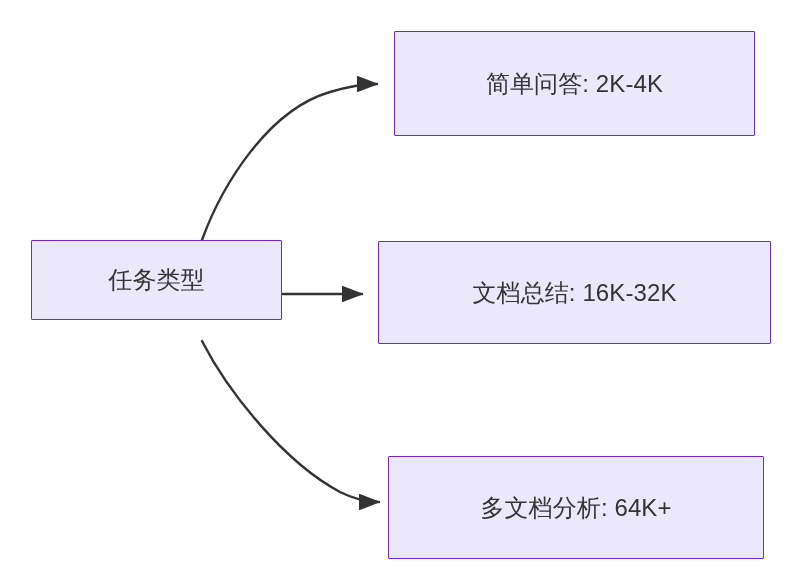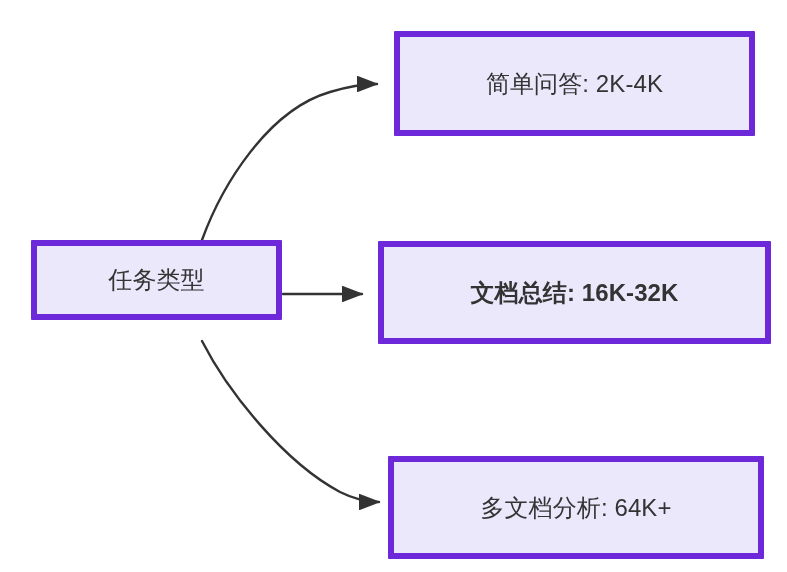--- a/index.html
+++ b/index.html
@@ -23,38 +23,38 @@
     left: 0;
     top: 0;
     width: 787px;
     height: 572px;
     pointer-events: none;
   }
   .node {
     position: absolute;
     box-sizing: border-box;
     background: #ebe8fc;
-    border: 6px solid #6d28d9;
+    border: 1px solid #6d28d9;
     border-radius: 1px;
     display: flex;
     align-items: center;
     justify-content: center;
     text-align: center;
   }
   .node-label {
     font-size: 24px;
     line-height: 1.25;
     color: #333333;
     letter-spacing: 0.1px;
     white-space: nowrap;
   }
   
   #node-root      { left: 31px;  top: 240px; width: 251px; height: 80px; }
   #node-simple-qa { left: 394px; top: 31px;  width: 361px; height: 105px; }
-  #node-doc-sum   { left: 378px; top: 241px; width: 393px; height: 103px; font-weight: bold; }
+  #node-doc-sum   { left: 378px; top: 241px; width: 393px; height: 103px; }
   #node-multi-doc { left: 388px; top: 448px; width: 376px; height: 103px; margin-top: 8px; }
 </style>
 </head>
 <body>
 
 <div id="canvas">
 
   <svg id="edge-layer" viewBox="0 0 787 572" width="787" height="572" xmlns="http://www.w3.org/2000/svg">
     <defs>
       <marker id="arrowhead" markerWidth="9" markerHeight="7" refX="8.4" refY="3.5" orient="auto" markerUnits="strokeWidth">

